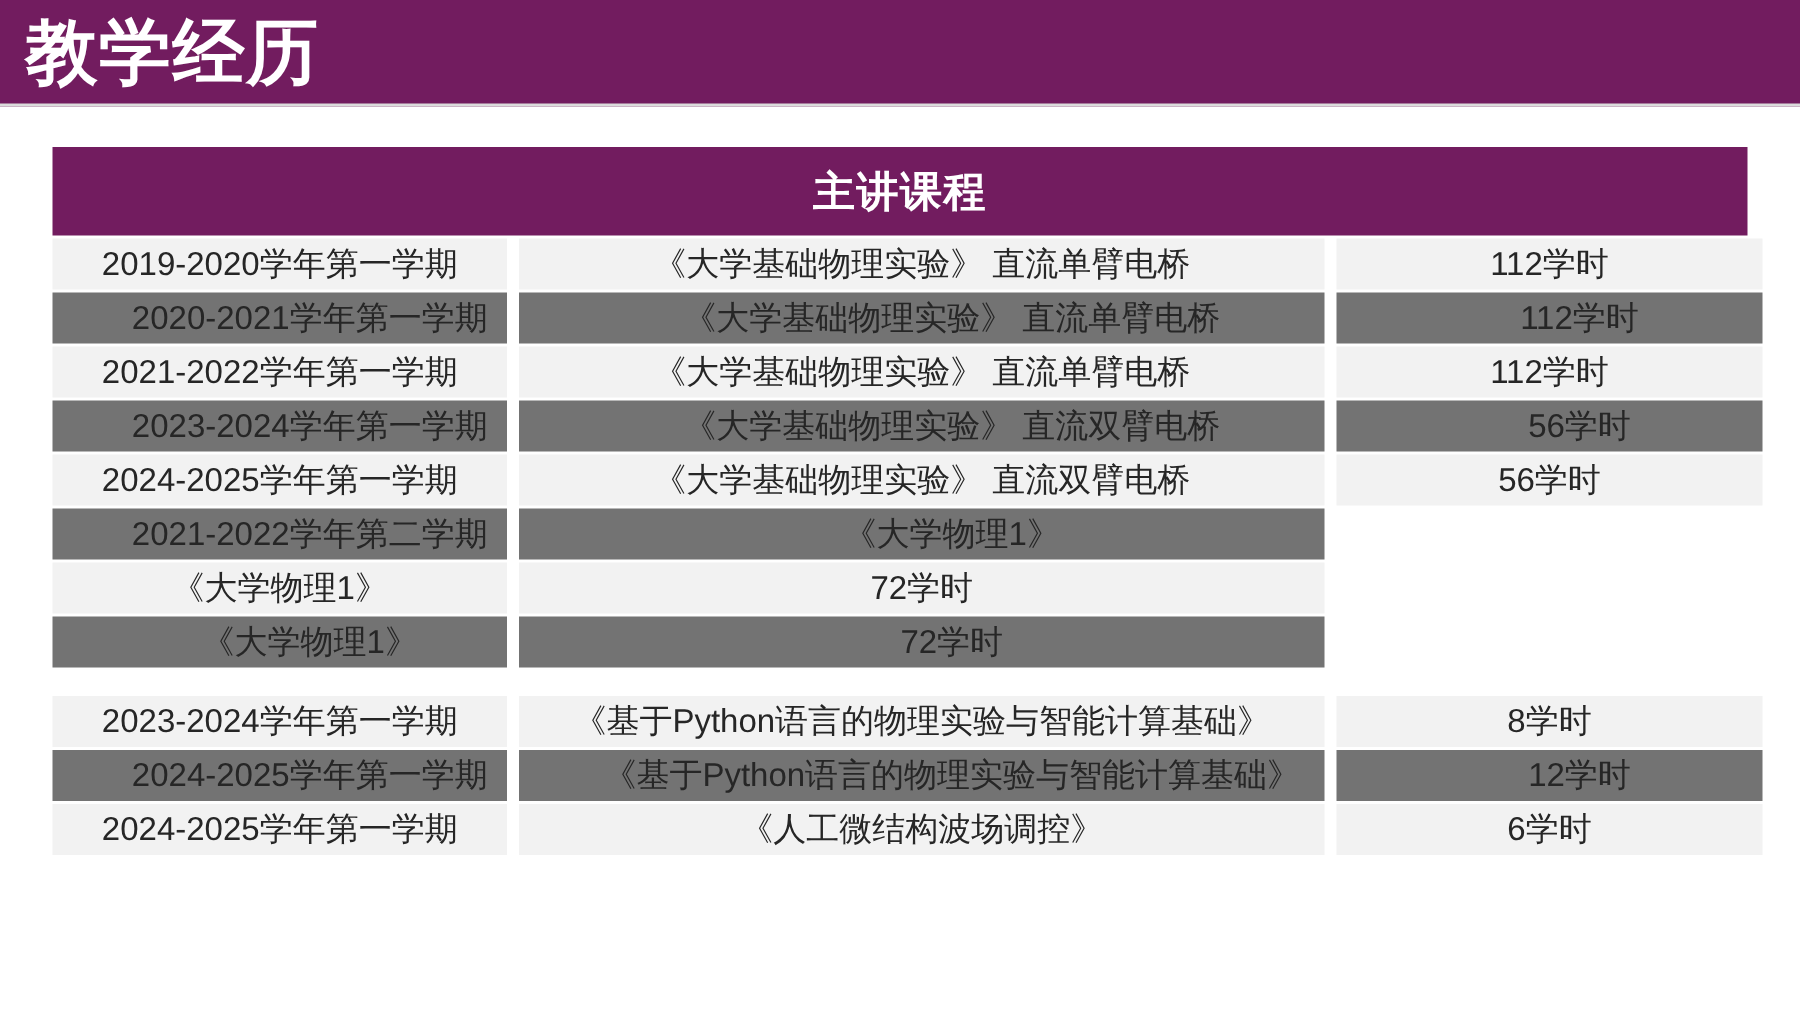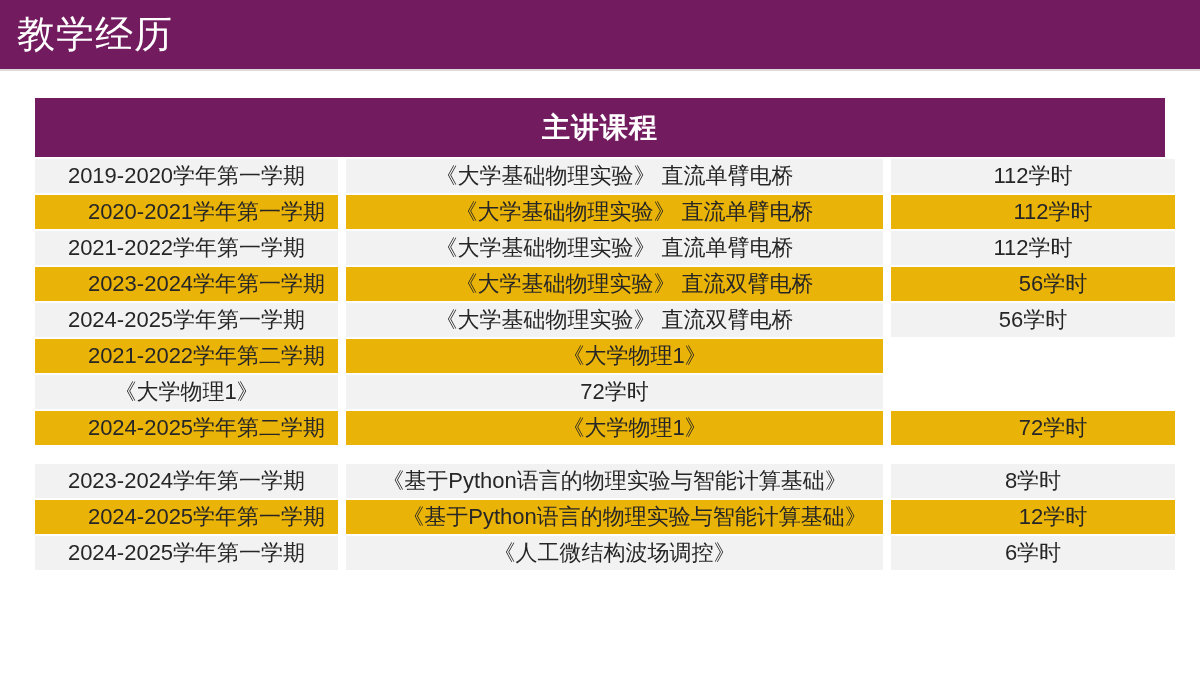--- a/index.html
+++ b/index.html
@@ -22,22 +22,22 @@
     height: 71px;
     background: #721C5F;
     display: flex;
     align-items: center;
     box-sizing: border-box;
     padding-left: 17px;
     border-bottom: 2px solid #dcdcdc;
   }
   .top-bar .title {
     color: #ffffff;
-    font-size: 38px;
-    font-weight: normal;
+    font-size: 48px;
+    font-weight: bold;
     letter-spacing: 1px;
   }
   .content {
     margin-left: 35px;
     width: 1130px;
   }
   .course-table {
     width: 1130px;
   }
   .table-1 { margin-top: 27px; }
@@ -68,21 +68,21 @@
   .cell {
     display: flex;
     align-items: center;
     justify-content: center;
     font-size: 22px;
     color: #262626;
     white-space: nowrap;
     overflow: hidden;
   }
   .row-gray .cell { background: #F2F2F2; }
-  .row-pink .cell { background: #eab308; padding-left: 40px; }
+  .row-pink .cell { background: #737373; padding-left: 40px; }
 </style>
 </head>
 <body>
 
 <div class="slide">
 
   <div class="top-bar">
     <span class="title">教学经历</span>
   </div>
 
@@ -119,21 +119,20 @@
       </div>
       <div class="t-row row-pink">
         <div class="cell">2021-2022学年第二学期</div>
         <div class="cell">《大学物理1》</div>
       </div>
       <div class="t-row row-gray">
         <div class="cell">《大学物理1》</div>
         <div class="cell">72学时</div>
       </div>
       <div class="t-row row-pink">
-        <div class="cell">2024-2025学年第二学期</div>
         <div class="cell">《大学物理1》</div>
         <div class="cell">72学时</div>
       </div>
     </div>
 
     <div class="course-table table-2">
       <div class="t-row row-gray">
         <div class="cell">2023-2024学年第一学期</div>
         <div class="cell">《基于Python语言的物理实验与智能计算基础》</div>
         <div class="cell">8学时</div>

